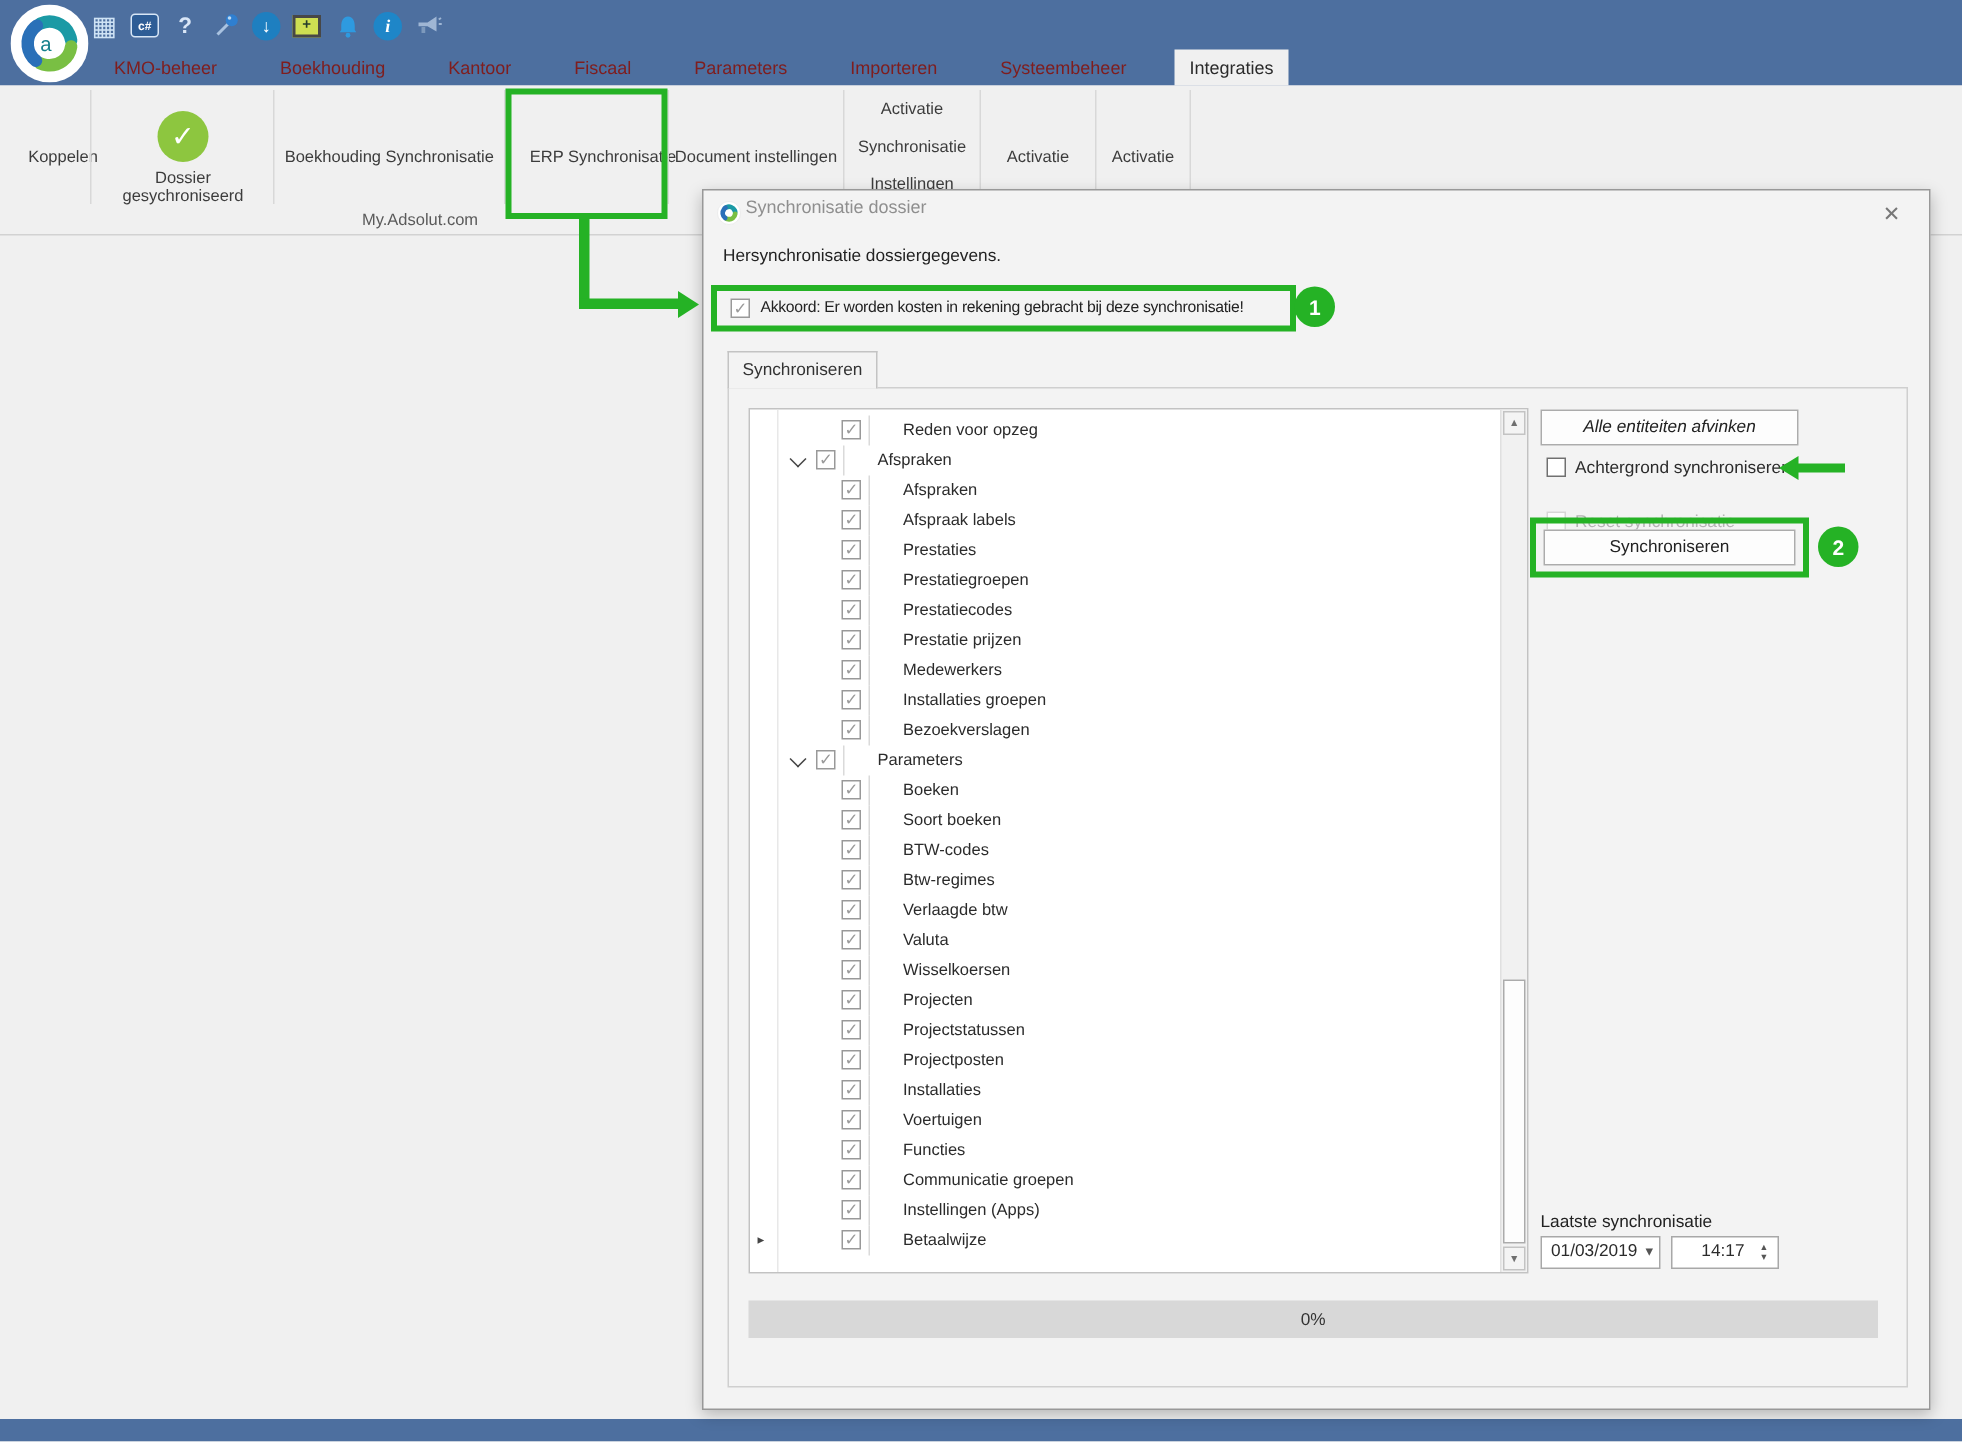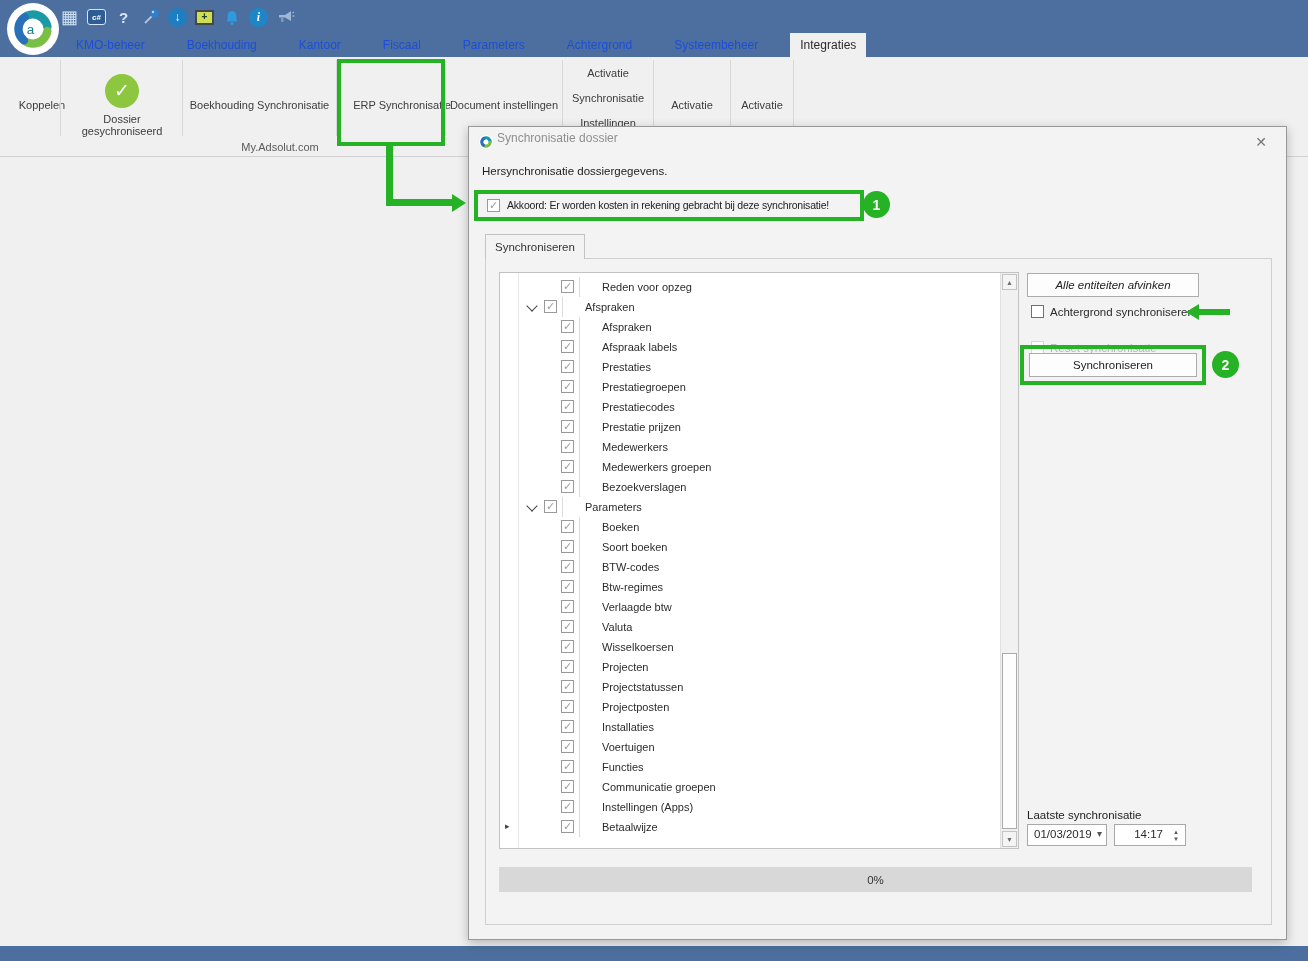--- a/index.html
+++ b/index.html
@@ -16,21 +16,21 @@
          color:#fff;font-size:8px;font-weight:bold;display:flex;align-items:center;justify-content:center;}
   .ic-q{color:#d9e6f7;font-size:15px;font-weight:bold;}
   .ic-dl{background:#1e7fc0;border-radius:50%;width:18px;height:18px;color:#fff;font-size:12px;font-weight:bold;
          display:flex;align-items:center;justify-content:center;}
   .ic-scr{background:#cede52;border:2px solid #474747;width:15px;height:11px;color:#243b2a;font-size:10px;
           font-weight:bold;display:flex;align-items:center;justify-content:center;line-height:1;}
   .ic-info{background:#1e86c8;border-radius:50%;width:18px;height:18px;color:#fff;font-size:12px;font-weight:bold;
            font-family:"Liberation Serif",serif;font-style:italic;display:flex;align-items:center;justify-content:center;}
   
   .menubar{position:absolute;left:66px;top:33px;height:24px;display:flex;gap:22px;}
-  .menutab{height:24px;line-height:24px;padding:0 10px;color:#1d4ed8;font-size:12px;white-space:nowrap;cursor:default;}
+  .menutab{height:24px;line-height:24px;padding:0 10px;color:#7f1d1d;font-size:12px;white-space:nowrap;cursor:default;}
   .menutab.active{background:#f0f0f0;color:#2b2b2b;}
   
   .ribbon{position:absolute;left:0;top:57px;width:1308px;height:99px;background:#f0f0f0;border-bottom:1px solid #d2d2d2;}
   .rsep{position:absolute;top:3px;height:76px;width:1px;background:#d8d8d8;}
   .rcell{position:absolute;top:0;height:96px;display:flex;flex-direction:column;align-items:center;
          justify-content:center;font-size:11px;color:#3c3c3c;text-align:center;}
   .rstack span{position:absolute;left:0;width:100%;text-align:center;font-size:11px;color:#3c3c3c;}
   .grouplabel{position:absolute;left:180px;top:84px;width:200px;text-align:center;font-size:11px;color:#5a5a5a;}
   .checkcircle{width:34px;height:34px;border-radius:50%;background:#8dc63f;color:#fff;font-size:19px;
                display:flex;align-items:center;justify-content:center;margin-bottom:5px;}
@@ -150,21 +150,21 @@
         </svg>
     </span>
   </div>
 
   <div class="menubar">
       <div class="menutab">KMO-beheer</div>
       <div class="menutab">Boekhouding</div>
       <div class="menutab">Kantoor</div>
       <div class="menutab">Fiscaal</div>
       <div class="menutab">Parameters</div>
-      <div class="menutab">Achtergrond</div>
+      <div class="menutab">Importeren</div>
       <div class="menutab">Systeembeheer</div>
       <div class="menutab active">Integraties</div>
     </div>
 
   <div class="ribbon">
     <div class="rcell" style="left:0;width:60px;padding-left:12px;">
       <span>Koppelen</span>
     </div>
     <div class="rsep" style="left:60px;"></div>
     <div class="rcell" style="left:62px;width:120px;">
@@ -265,21 +265,21 @@
             <div class="trow lvl2">
               <span class="cb checked"></span>
               <span class="tlabel">Prestatie prijzen</span>
             </div>
             <div class="trow lvl2">
               <span class="cb checked"></span>
               <span class="tlabel">Medewerkers</span>
             </div>
             <div class="trow lvl2">
               <span class="cb checked"></span>
-              <span class="tlabel">Medewerkers groepen</span>
+              <span class="tlabel">Installaties groepen</span>
             </div>
             <div class="trow lvl2">
               <span class="cb checked"></span>
               <span class="tlabel">Bezoekverslagen</span>
             </div>
             <div class="trow lvl1">
               <span class="chev"></span>
               <span class="cb checked"></span>
               <span class="tlabel">Parameters</span>
             </div>

